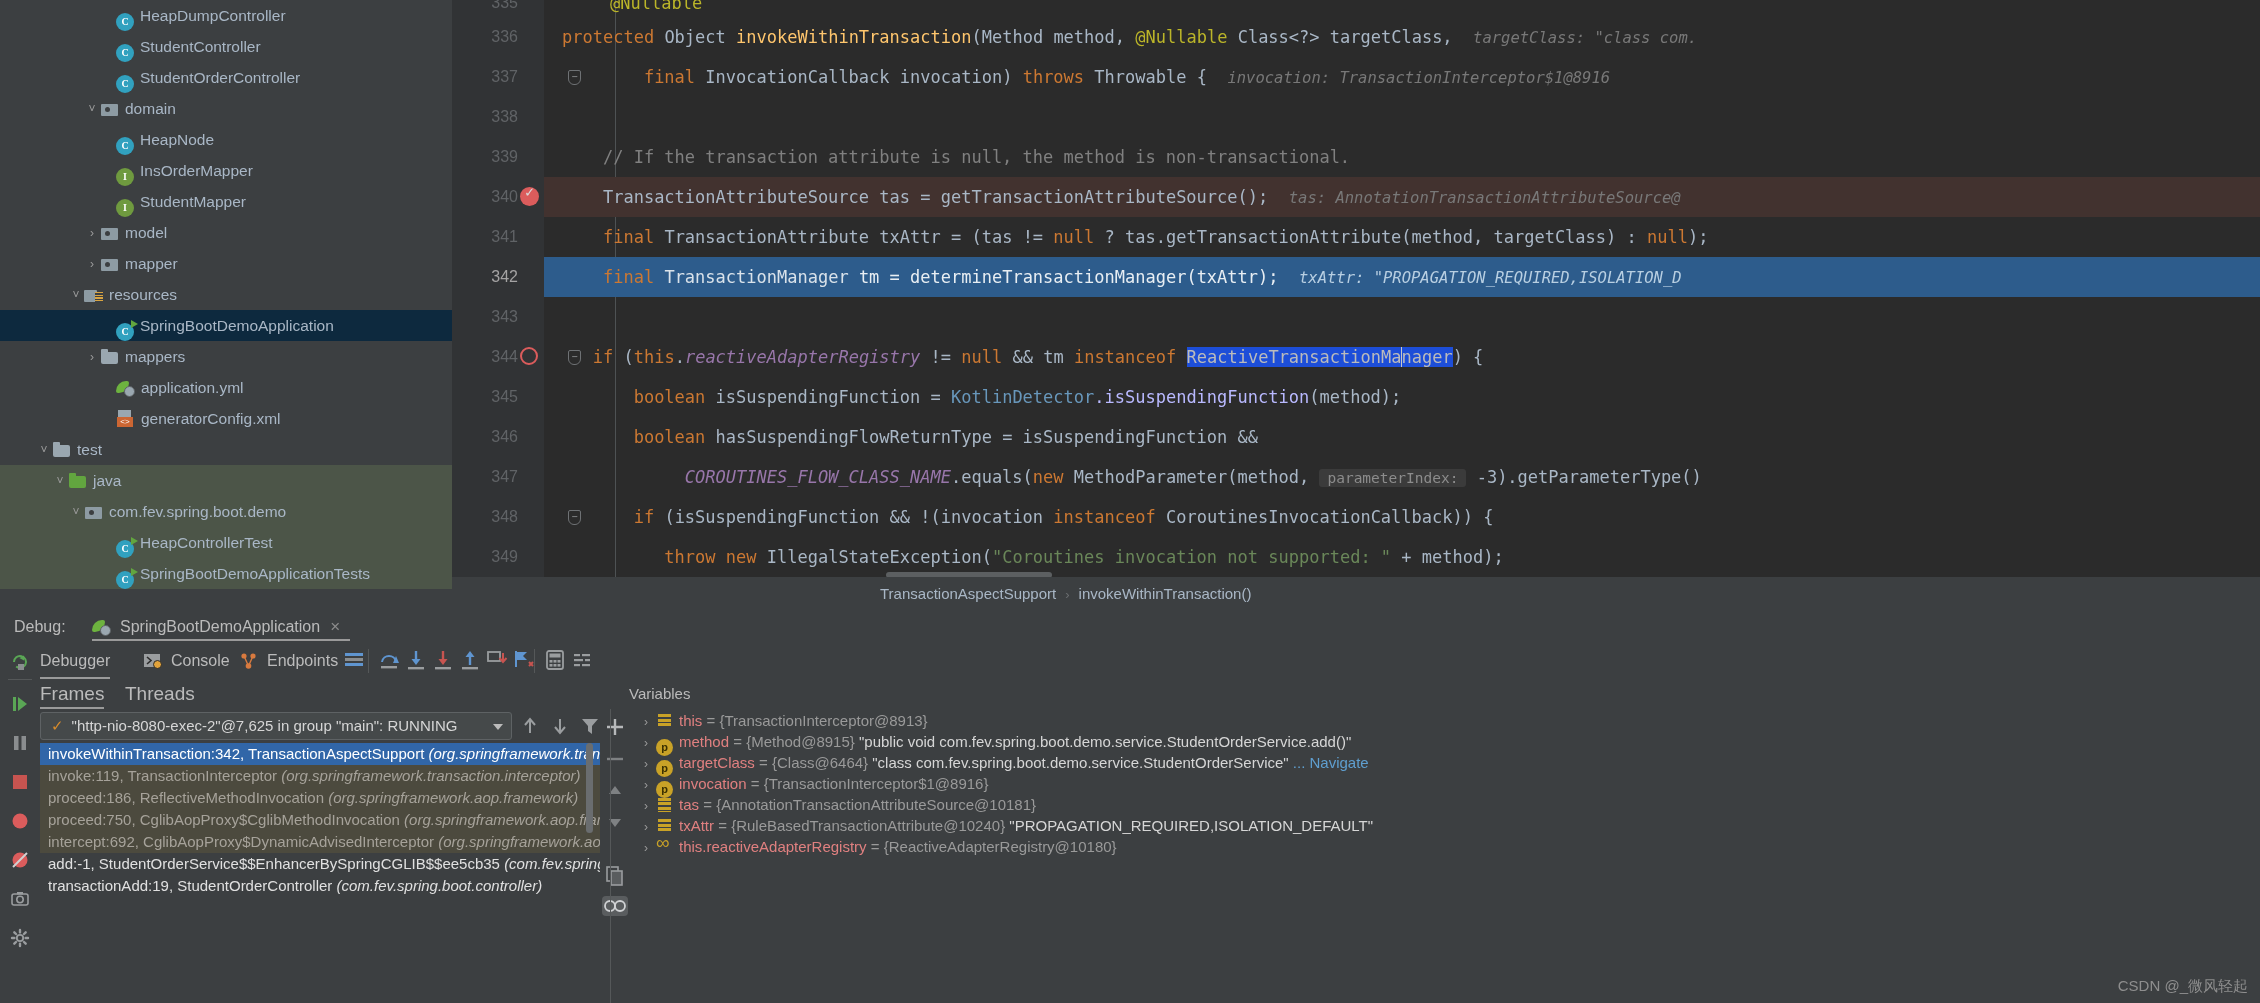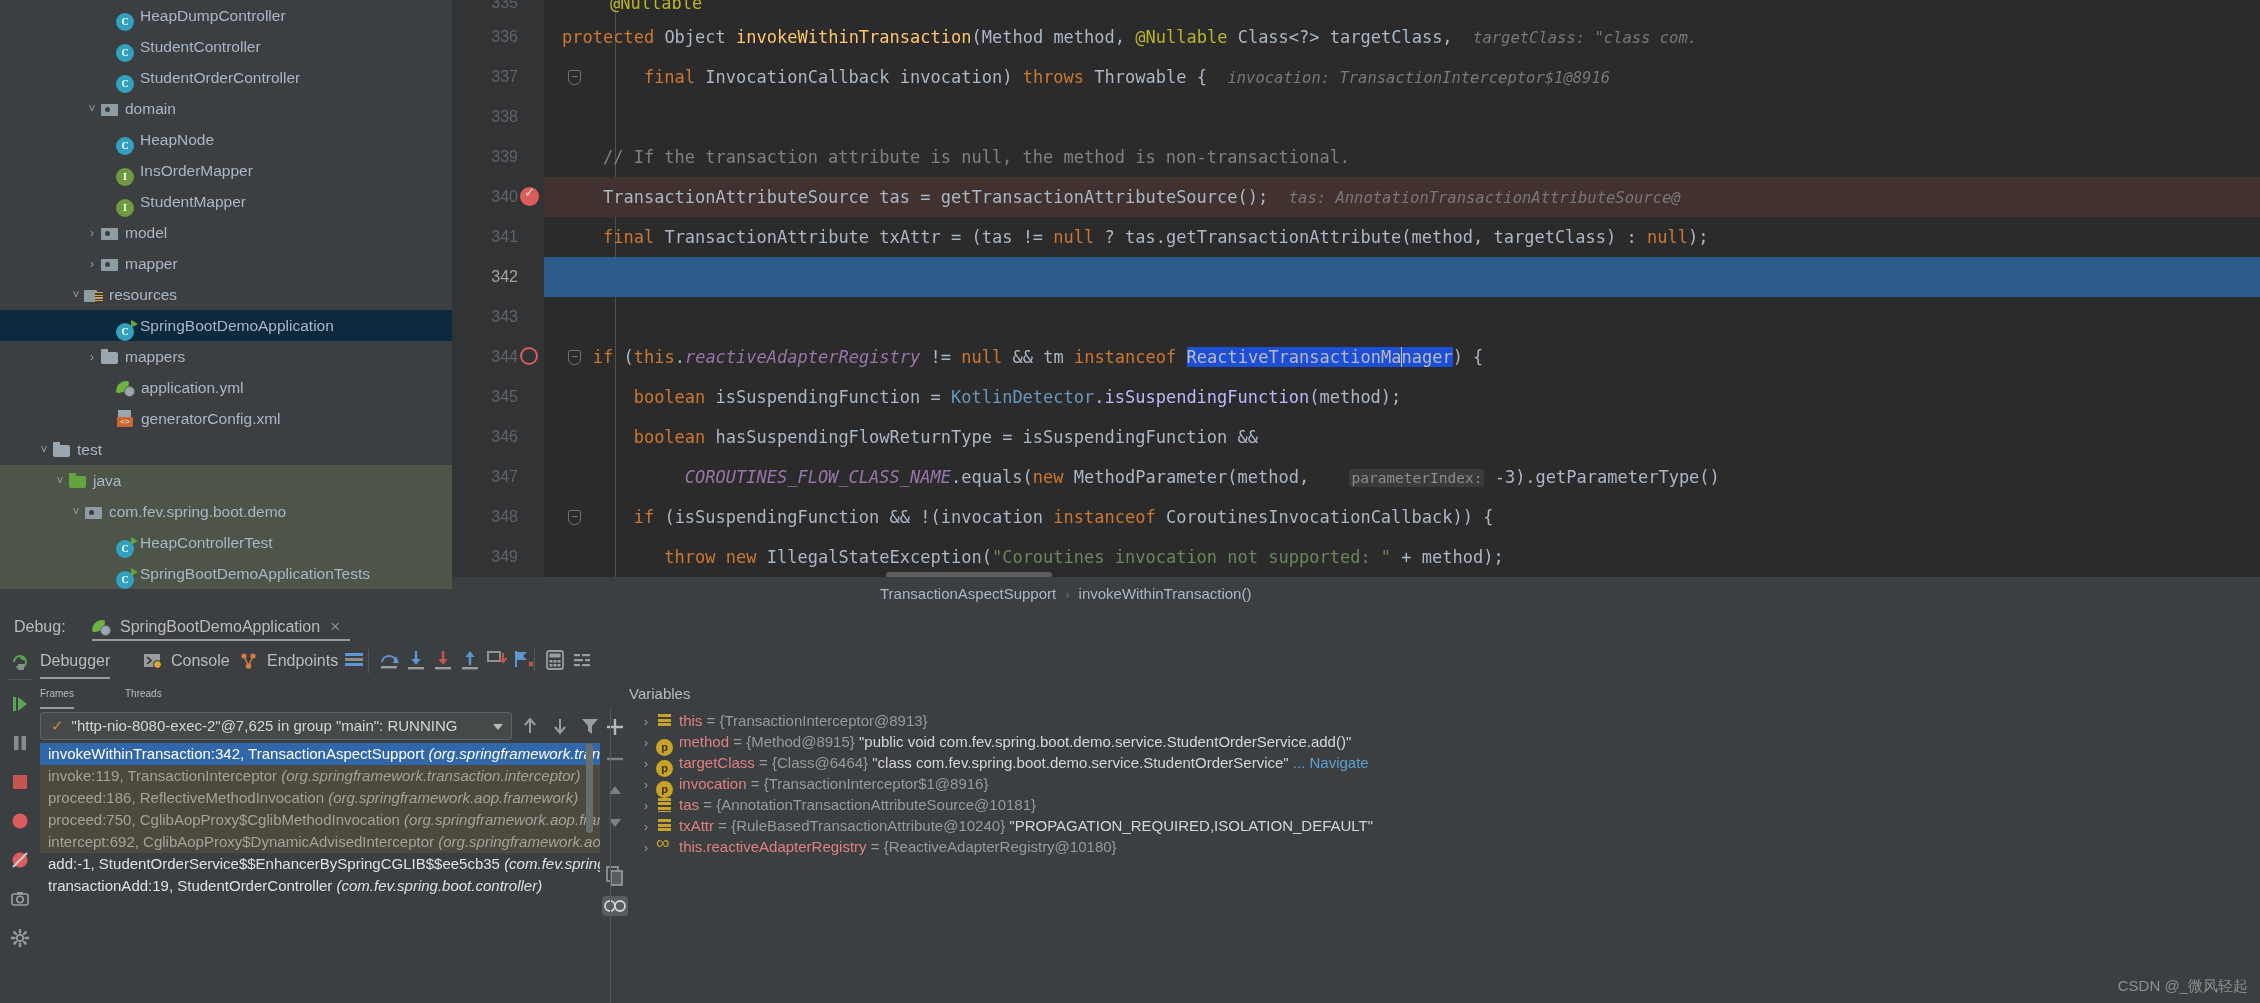--- a/index.html
+++ b/index.html
@@ -172,21 +172,21 @@
   .ann  { color:#bbb529; }
   .fn   { color:#ffc66d; }
   .sfn  { color:#b9b9ff; }
   .id   { color:#a9b7c6; }
   .cls  { color:#a9b7c6; }
   .hint { color:#787878; font-style:italic; font-size:15.5px; }
   .konst{ color:#9876aa; font-style:italic; }
   .statf{ color:#9876aa; font-style:italic; }
   .param-hint {
     color:#8c8c8c; background:#3b3b3b; border-radius:3px;
-    padding:1px 2px; font-size:14.5px; font-style:normal;margin-left:30px;
+    padding:1px 8px; font-size:14.5px; font-style:normal;
   }
   .sel-word { background:#1d4ed8; }
   .caret {
     display:inline-block; width:1px; height:20px; background:#c8c8c8;
     vertical-align:-4px; margin:0 -0.5px;
   }
 
   .h-scroll {
     position:absolute; left:434px; top:572px; width:166px; height:6px;
     background:#5c5f61; border-radius:3px;
@@ -236,21 +236,21 @@
   .tab.active { border-bottom:2px solid #9a9a9a; }
   .tab .ti { display:inline-block; width:20px; height:16px; vertical-align:-3px; margin-right:7px; position:relative; }
 
   .tbtn {
     position:absolute; top:4px; width:28px; height:28px;
   }
 
   
   .subtabs { position:absolute; left:40px; top:69px; width:560px; height:30px; }
   .subtab {
-    position:absolute; top:0; height:30px; line-height:30px; font-size:10px; color:#bbbbbb;
+    position:absolute; top:0; height:30px; line-height:30px; font-size:19px; color:#bbbbbb;
   }
   .subtab.active { border-bottom:2px solid #9a9a9a; }
 
   .thread-select {
     position:absolute; left:40px; top:102px; width:472px; height:28px;
     background:#45494a; border:1px solid #5e6264; border-radius:3px;
     line-height:26px; font-size:15px; color:#d6d6d6; padding-left:10px;
     white-space:nowrap; overflow:hidden;
   }
   .thread-check { color:#d88b2b; margin-right:8px; font-size:15px; }
@@ -436,20 +436,21 @@
         </div>
 
         <div class="cline">
           <span class="lnum">341</span>
           <span class="ctext">    <span class="kw">final</span> <span class="cls">TransactionAttribute</span> <span class="id">txAttr = (tas != </span><span class="kw">null</span> <span class="id">? tas.getTransactionAttribute(method, targetClass) : </span><span class="kw">null</span><span class="id">);</span></span>
         </div>
 
         <div class="cline cur">
           <span class="hl-blue"></span>
           <span class="lnum">342</span>
+          <span class="ctext">    <span class="kw">final</span> <span style="color:#d9e2ea;">TransactionManager</span> <span style="color:#e8eef3;">tm = determineTransactionManager(txAttr);</span>  <span class="hint" style="color:#b8cfe2;">txAttr: "PROPAGATION_REQUIRED,ISOLATION_D</span></span>
         </div>
 
         <div class="cline">
           <span class="lnum">343</span>
         </div>
 
         <div class="cline">
           <span class="lnum">344</span>
           <span class="bp"><span class="bp-ring"></span></span>
           <span class="fold">−</span>

